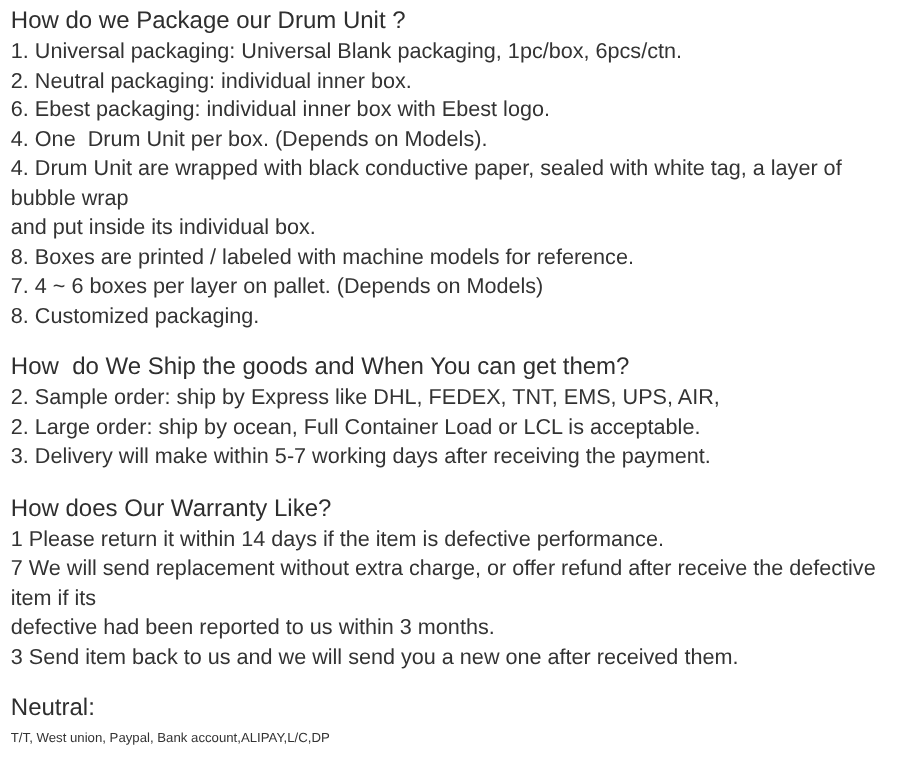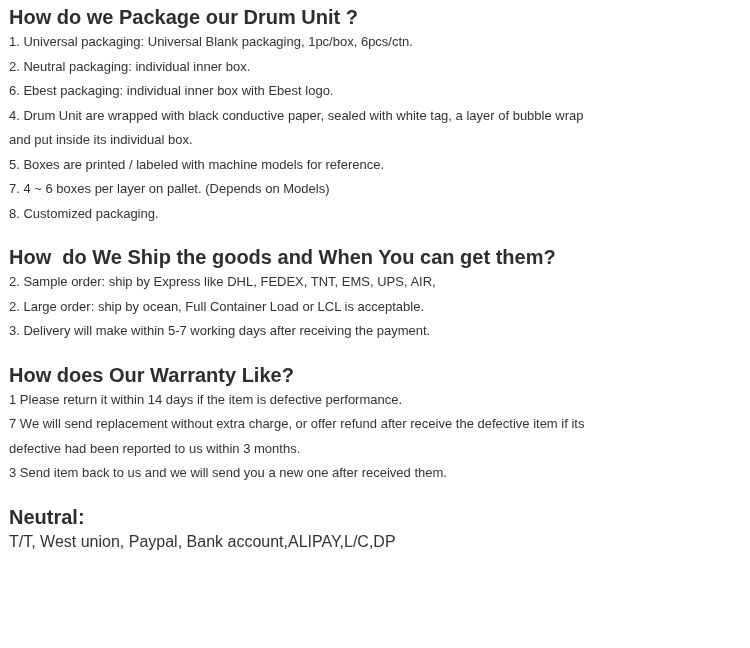--- a/index.html
+++ b/index.html
@@ -14,50 +14,51 @@
     background: #ffffff;
     overflow: hidden;
     box-sizing: border-box;
     padding: 4px 10px 0 9px;
     font-family: "Liberation Sans", sans-serif;
     color: #333333;
   }
   .section-heading {
     font-size: 20px;
     line-height: 26px;
-    font-weight: 700;
+    font-weight: 400;
     color: #2e2e2e;
     white-space: pre-wrap;
   }
   .section + .section .section-heading {
     margin-top: 18px;
   }
   .text-line {
-    font-size: 13px;
+    font-size: 18px;
     line-height: 24.5px;
     color: #333333;
     white-space: pre-wrap;
   }
   .payment-line .text-line {
-    font-size: 16px;
+    font-size: 11px;
   }
 </style>
 </head>
 <body>
 
 <div class="page">
 
   <div class="section">
     <div class="section-heading">How do we Package our Drum Unit ?</div>
     <div class="text-line">1. Universal packaging: Universal Blank packaging, 1pc/box, 6pcs/ctn.</div>
     <div class="text-line">2. Neutral packaging: individual inner box.</div>
     <div class="text-line">6. Ebest packaging: individual inner box with Ebest logo.</div>
+    <div class="text-line">4. One  Drum Unit per box. (Depends on Models).</div>
     <div class="text-line">4. Drum Unit are wrapped with black conductive paper, sealed with white tag, a layer of bubble wrap</div>
     <div class="text-line">and put inside its individual box.</div>
-    <div class="text-line">5. Boxes are printed / labeled with machine models for reference.</div>
+    <div class="text-line">8. Boxes are printed / labeled with machine models for reference.</div>
     <div class="text-line">7. 4 ~ 6 boxes per layer on pallet. (Depends on Models)</div>
     <div class="text-line">8. Customized packaging.</div>
   </div>
 
   <div class="section">
     <div class="section-heading">How  do We Ship the goods and When You can get them?</div>
     <div class="text-line">2. Sample order: ship by Express like DHL, FEDEX, TNT, EMS, UPS, AIR,</div>
     <div class="text-line">2. Large order: ship by ocean, Full Container Load or LCL is acceptable.</div>
     <div class="text-line">3. Delivery will make within 5-7 working days after receiving the payment.</div>
   </div>

